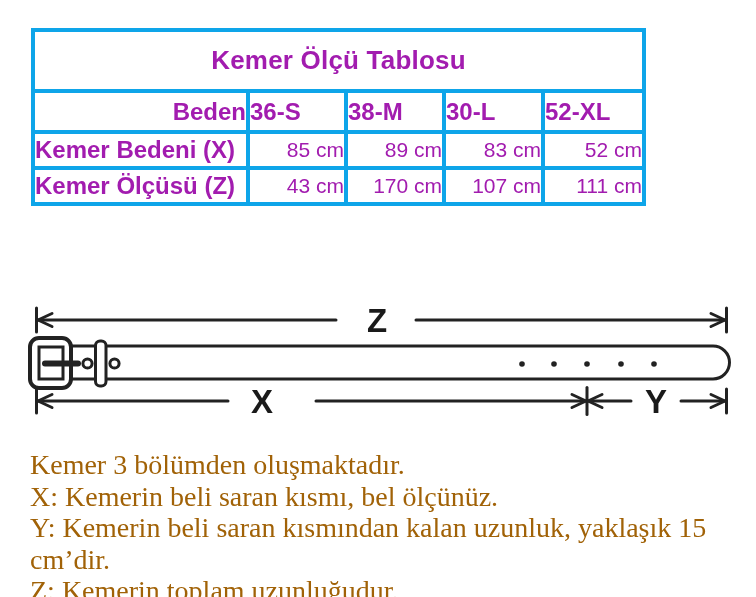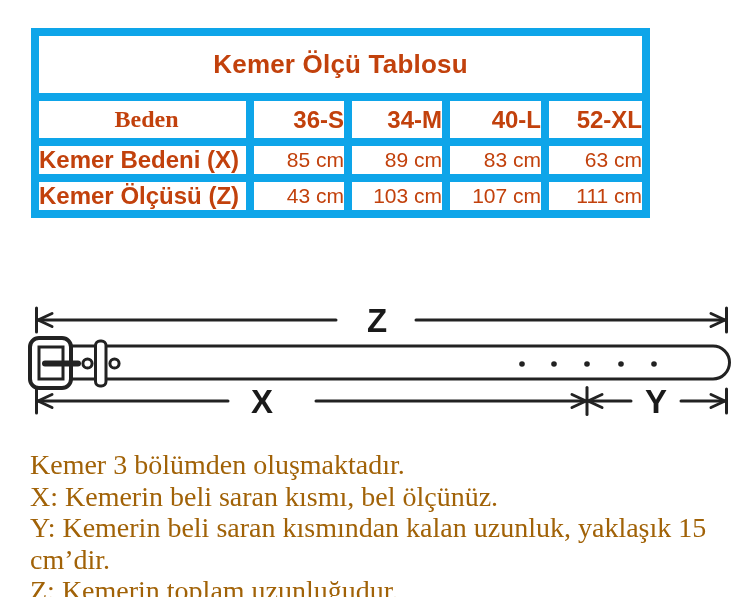--- a/index.html
+++ b/index.html
@@ -6,26 +6,26 @@
   .canvas{
     position:relative;width:756px;height:597px;background:#ffffff;
     font-family:"Liberation Sans",sans-serif;color:#1c1c1c;overflow:hidden;
   }
   
   table.size-table{
     position:absolute;left:31px;top:28px;width:611px;
     border-collapse:collapse;table-layout:fixed;background:#fff;
   }
   table.size-table th, table.size-table td{
-    border:8px solid #0ea5e9;padding:0;vertical-align:middle;
-    color:#c2410c;white-space:nowrap;overflow:hidden;
+    border:4px solid #0ea5e9;padding:0;vertical-align:middle;
+    color:#a21caf;white-space:nowrap;overflow:hidden;
   }
   td.t-title{height:57px;text-align:center;font-weight:bold;font-size:26px;letter-spacing:.2px;}
-  tr.hdr th{height:37px;font-weight:bold;font-size:24px;text-align:right;}
-  tr.hdr th.lbl{text-align:center;padding-left:8px;font-family:Liberation Serif, serif;}
+  tr.hdr th{height:37px;font-weight:bold;font-size:24px;text-align:left;}
+  tr.hdr th.lbl{text-align:right;padding-left:8px;}
   tr.datarow{height:36px;}
   td.lbl{font-weight:bold;font-size:24px;text-align:left;padding-left:8px;}
   td.val{font-weight:normal;font-size:21px;text-align:right;color:#232323;}
   
   svg.diagram{position:absolute;left:0;top:295px;}
   .dim-label{font-family:"Liberation Sans",sans-serif;font-weight:bold;font-size:33px;fill:#1a1a1a;}
   
   .notes{
     position:absolute;left:30px;top:449px;width:720px;
     font-family:Liberation Serif, serif;font-size:28px;color:#a16207;
@@ -45,35 +45,35 @@
       <col style="width:99px">
         <col style="width:101px">
     </colgroup>
     <tbody>
       <tr>
         <td class="t-title" colspan="5">Kemer Ölçü Tablosu</td>
       </tr>
       <tr class="hdr">
         <th class="lbl">Beden</th>
         <th>36-S</th>
-        <th>34-M</th>
-        <th>40-L</th>
+        <th>38-M</th>
+        <th>30-L</th>
         <th>52-XL</th>
       </tr>
       <tr class="datarow">
         <td class="lbl">Kemer Bedeni (X)</td>
         <td class="val">85 cm</td>
         <td class="val">89 cm</td>
         <td class="val">83 cm</td>
-        <td class="val">63 cm</td>
+        <td class="val">52 cm</td>
       </tr>
       <tr class="datarow">
         <td class="lbl">Kemer Ölçüsü (Z)</td>
         <td class="val">43 cm</td>
-        <td class="val">103 cm</td>
+        <td class="val">170 cm</td>
         <td class="val">107 cm</td>
         <td class="val">111 cm</td>
       </tr>
     </tbody>
   </table>
 
   <svg class="diagram" width="756" height="150" viewBox="0 0 756 150">
 
     <g stroke="#222" stroke-width="3" fill="none" stroke-linecap="round" stroke-linejoin="round">
       <line x1="36.5" y1="13" x2="36.5" y2="37"></line>

